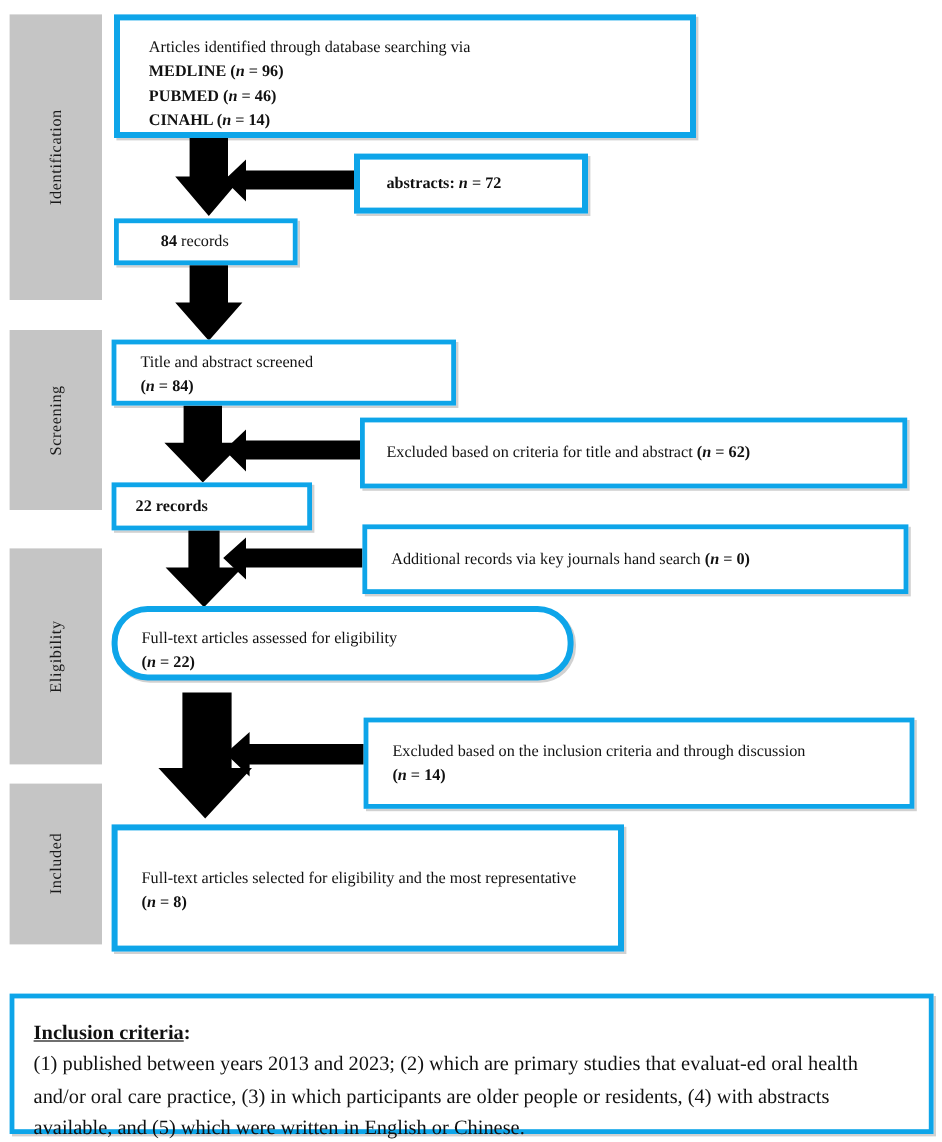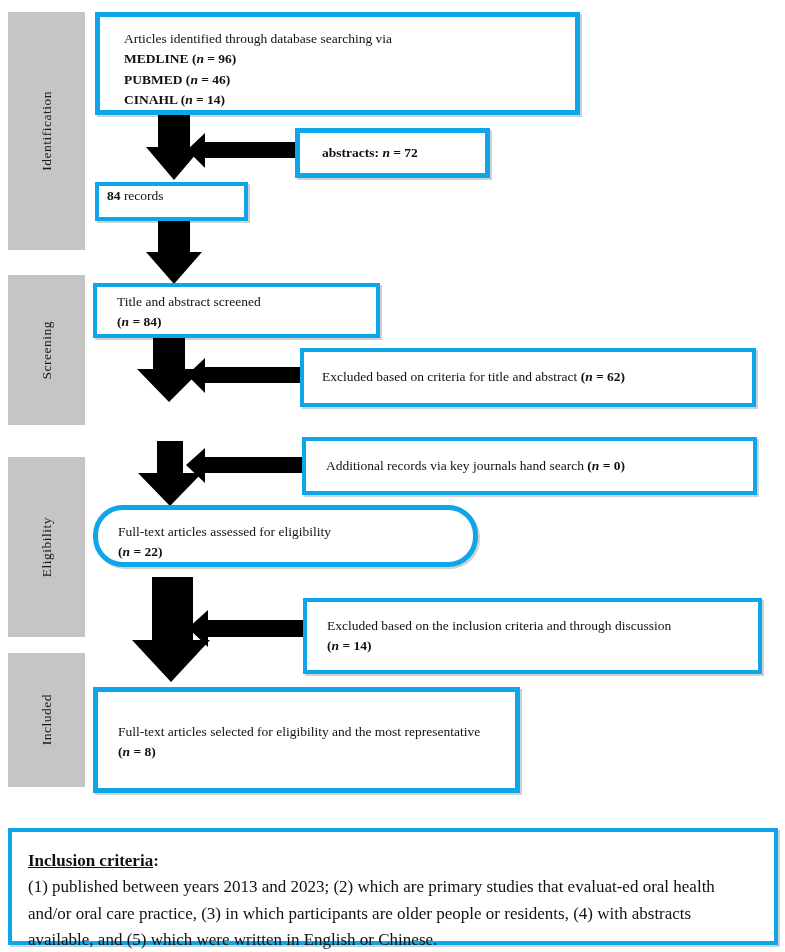--- a/index.html
+++ b/index.html
@@ -19,21 +19,21 @@
   .box{
     position:absolute;background:#ffffff;border:4px solid #0ea5e9;
     box-sizing:border-box;box-shadow:2px 2px 0 rgba(0,0,0,0.18);
     line-height:1.5;
   }
   .box.heavy{border-width:5px;}
   .b{font-weight:bold;}
   .bi{font-weight:bold;font-style:italic;}
   #box-db{left:95px;top:12px;width:485px;height:103px;padding:12px 10px 0 24px;}
   #box-dup{left:295px;top:128px;width:195px;height:50px;border-width:5px;display:flex;align-items:center;padding-left:22px;}
-  #box-84{left:95px;top:182px;width:153px;height:39px;display:flex;padding-left:8px;}
+  #box-84{left:95px;top:182px;width:153px;height:39px;display:flex;align-items:center;padding-left:35px;}
   #box-screened{left:93px;top:283px;width:287px;height:55px;padding:5px 8px 0 20px;}
   #box-excl1{left:300px;top:348px;width:456px;height:59px;display:flex;align-items:center;padding-left:18px;}
   #box-22{left:93px;top:402px;width:167px;height:40px;display:flex;align-items:center;padding-left:16px;}
   #box-add{left:302px;top:437px;width:455px;height:58px;display:flex;align-items:center;padding-left:20px;}
   #box-assessed{left:93px;top:505px;width:385px;height:62px;padding:12px 8px 0 20px;border-radius:30px;}
   #box-excl2{left:303px;top:598px;width:459px;height:76px;padding:14px 10px 0 20px;}
   #box-selected{left:93px;top:687px;width:427px;height:106px;padding:30px 10px 0 20px;}
   #box-incl{left:8px;top:828px;width:770px;height:117px;padding:16px 18px 0 16px;font-size:17px;line-height:1.55;}
   #box-incl .title{text-decoration:underline;font-weight:bold;}
   #box-incl .colon{font-weight:bold;}
@@ -86,20 +86,23 @@
 
   <div class="box" id="box-screened">
     <div>Title and abstract screened</div>
     <div><span class="b">(</span><span class="bi">n</span><span class="b"> = 84)</span></div>
   </div>
 
   <div class="box" id="box-excl1">
     <div><span>Excluded based on criteria for title and abstract </span><span class="b">(</span><span class="bi">n</span><span class="b"> = 62)</span></div>
   </div>
 
+  <div class="box" id="box-22">
+    <div class="b">22 records</div>
+  </div>
 
   <div class="box" id="box-add">
     <div><span>Additional records via key journals hand search </span><span class="b">(</span><span class="bi">n</span><span class="b"> = 0)</span></div>
   </div>
 
   <div class="box heavy" id="box-assessed">
     <div>Full-text articles assessed for eligibility</div>
     <div><span class="b">(</span><span class="bi">n</span><span class="b"> = 22)</span></div>
   </div>
 

